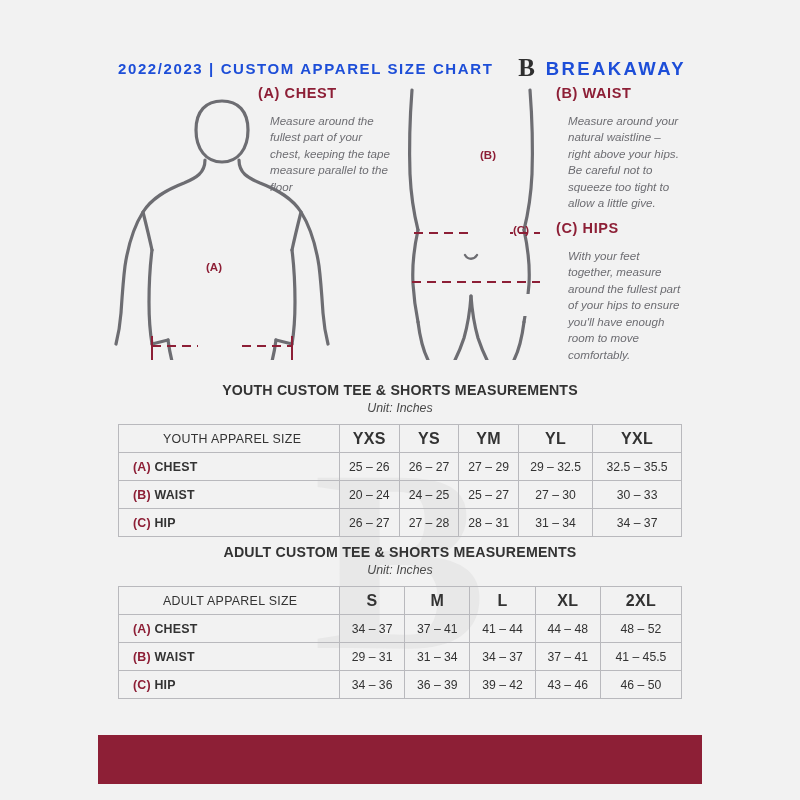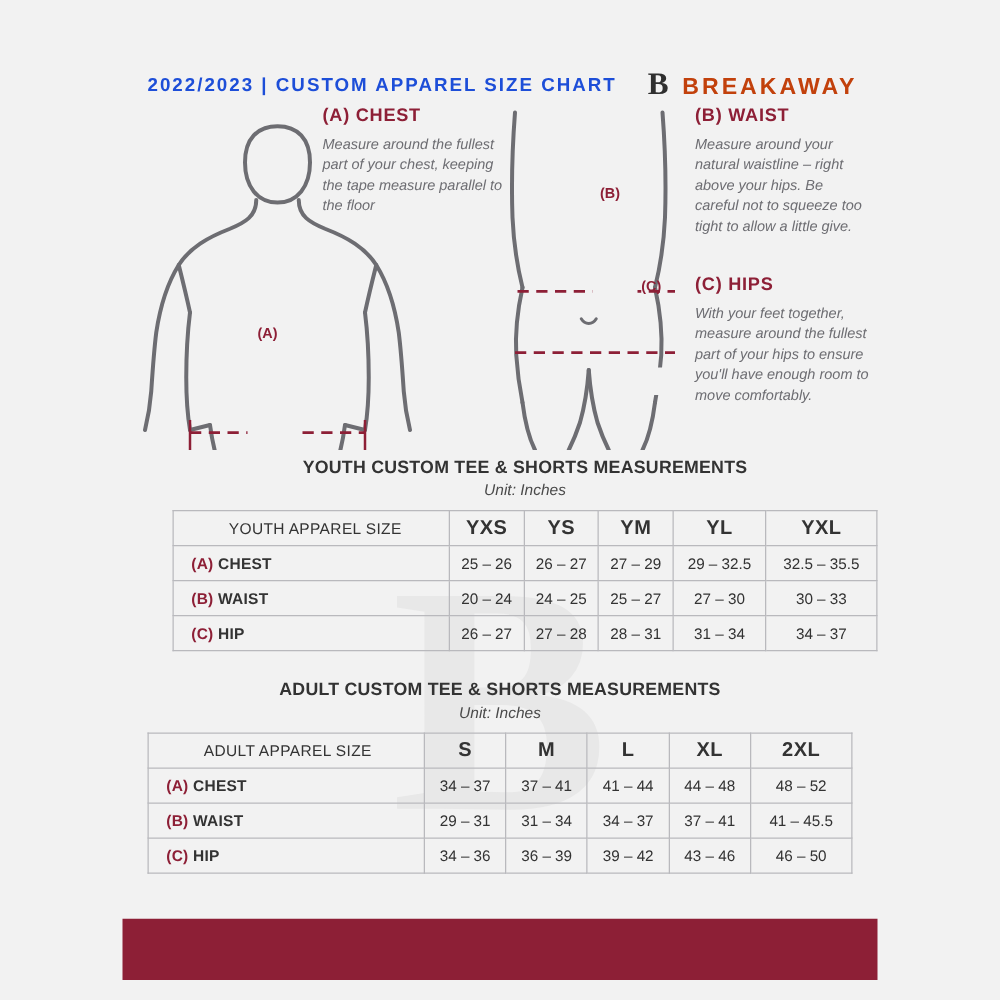--- a/index.html
+++ b/index.html
@@ -72,21 +72,21 @@
     font-weight: bold;
     color: #2f2f2f;
     line-height: 1;
     position: relative;
     top: -1px;
   }
   .brand-name {
     font-size: 18.5px;
     font-weight: bold;
     letter-spacing: 2.4px;
-    color: #c2410c;
+    color: #1d4ed8;
   }
 
   
   .figures {
     position: absolute;
     left: 0; top: 70px;
     width: 800px;
     height: 290px;
     z-index: 2;
   }
@@ -95,37 +95,37 @@
     font-weight: bold;
     letter-spacing: 0.6px;
     color: #8d1f36;
     margin: 0 0 7px 0;
   }
   .callout-body {
     font-size: 11.6px;
     font-style: italic;
     line-height: 1.42;
     color: #6d6d72;
-    margin: 0;
+    margin: 12px;
   }
   .callout {
     position: absolute;
   }
   #callout-chest { left: 258px; top: 15px; width: 150px; }
   #callout-waist { left: 556px; top: 15px; width: 138px; }
   #callout-hips  { left: 556px; top: 150px; width: 140px; }
 
   
   .section {
     position: absolute;
     left: 118px;
     width: 564px;
     z-index: 2;
   }
-  #section-youth { top: 366px; margin-left: 20px; }
+  #section-youth { top: 382px; }
   #section-adult { top: 544px; }
   .section-title {
     text-align: center;
     font-size: 14.2px;
     font-weight: bold;
     letter-spacing: 0.2px;
     color: #333;
     margin: 0;
   }
   .section-unit {

